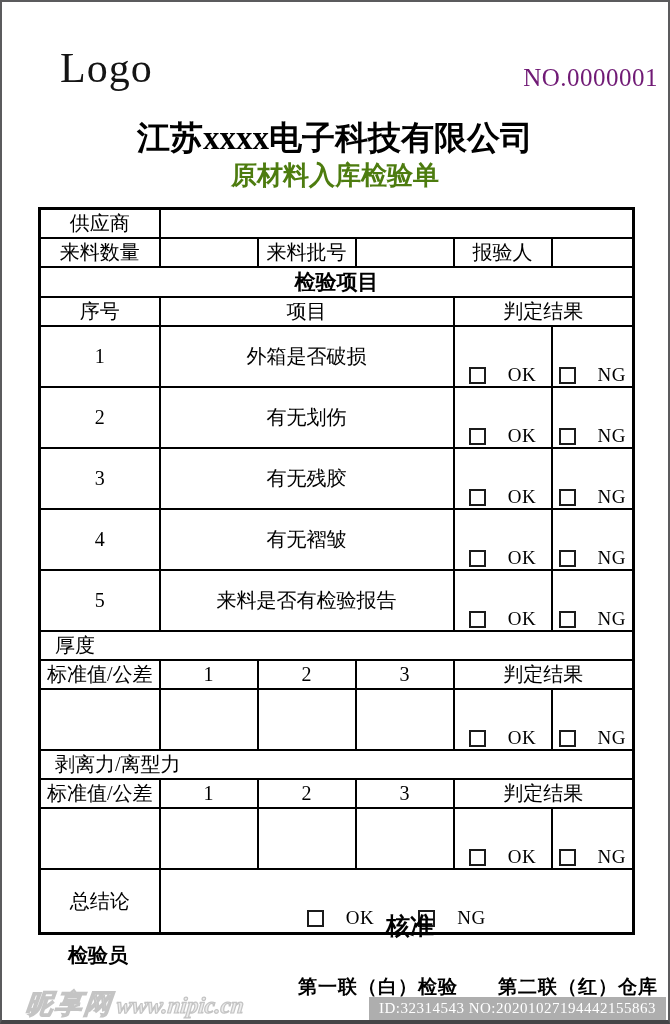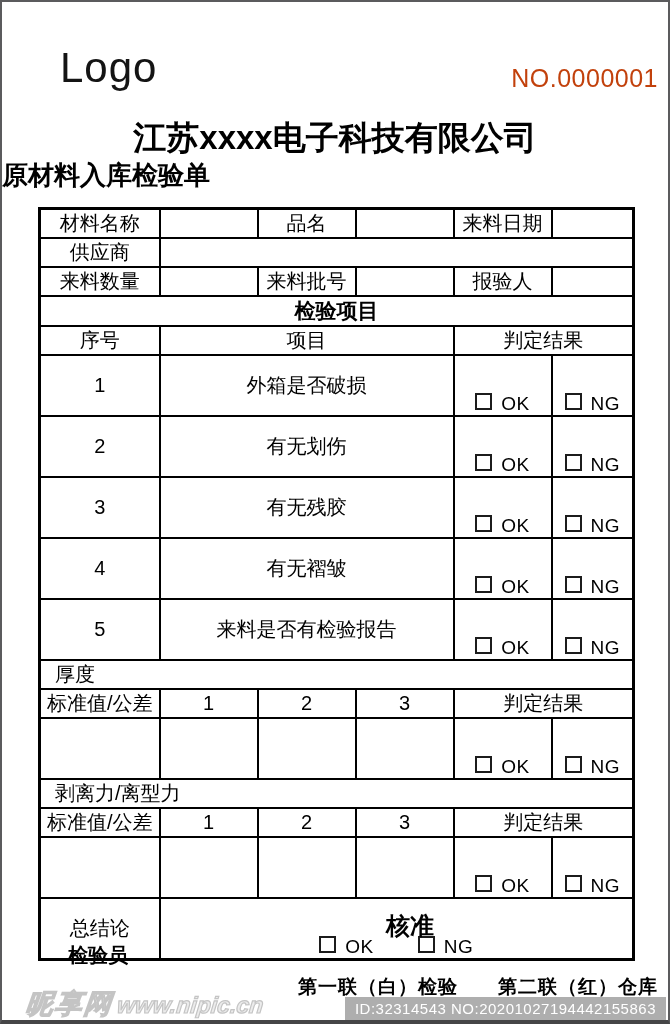--- a/index.html
+++ b/index.html
@@ -2,55 +2,55 @@
 <html><head>
 <meta charset="utf-8">
 <style>
   html,body{margin:0;padding:0;background:#fff;}
   .page{
     position:relative;
     width:666px;height:1018px;
     border:2px solid #5b5b5d;
     border-bottom:4px solid #454547;
     background:#fff;
-    font-family:Liberation Sans, sans-serif;
+    font-family:Liberation Serif, serif;
     overflow:hidden;
   }
   .logo{
     position:absolute;left:58px;top:42px;
     font-size:42px;color:#141414;letter-spacing:1px;
   }
   .serial{
     position:absolute;right:10px;top:62px;
     font-size:25px;letter-spacing:0.5px;
   }
   .company-title{
     position:absolute;left:0;top:114px;width:100%;
     text-align:center;font-size:33px;font-weight:700;color:#000;
   }
   .form-title{
     position:absolute;left:0;top:156px;width:100%;
-    text-align:left;font-size:26px;font-weight:700;color:#000000;
+    text-align:center;font-size:26px;font-weight:700;color:#4d7c0f;
   }
   table.form-table{
     position:absolute;left:36px;top:205px;
     width:594px;height:728px;
     border-collapse:collapse;table-layout:fixed;
     border:3px solid #000;
   }
   .form-table td{
     border:2px solid #000;
     padding:0;
     text-align:center;vertical-align:middle;
     font-size:20px;color:#000;
     overflow:hidden;white-space:nowrap;
   }
   .form-table td.section{font-weight:700;font-size:21px;margin-top:24px;}
   .form-table td.leftcell{text-align:left;padding-left:14px;}
-  .chkwrap{display:inline-flex;align-items:flex-start;gap:9px;vertical-align:middle;margin-top:37px;}
+  .chkwrap{display:inline-flex;align-items:center;gap:22px;vertical-align:middle;margin-top:37px;}
   .box{
     display:inline-block;width:13px;height:13px;
     border:2px solid #1c1c1c;background:#fff;flex:none;
   }
   .chklbl{font-size:19px;letter-spacing:0.5px;}
   .gapgroup{display:inline-flex;align-items:center;gap:44px;}
   .sign-inspector{position:absolute;left:66px;top:940px;font-size:20px;font-weight:600;}
   .sign-approver{position:absolute;left:384px;top:908px;font-size:24px;font-weight:600;}
   .copies-note{
     position:absolute;right:10px;top:972px;
@@ -72,43 +72,35 @@
     font-size:15px;padding:3px 10px 4px 10px;
     letter-spacing:0.5px;
   }
 </style>
 </head>
 <body>
 
 <div class="page">
 
   <div class="logo">Logo</div>
-  <div class="serial" style="color: #c2410c;">NO.0000001</div>
+  <div class="serial" style="color: #701a75;">NO.0000001</div>
   <div class="company-title">江苏xxxx电子科技有限公司</div>
   <div class="form-title">原材料入库检验单</div>
 
   <table class="form-table">
     <colgroup>
       <col style="width:120px">
         <col style="width:98px">
         <col style="width:98px">
       <col style="width:98px">
         <col style="width:98px">
         <col style="width:82px">
     </colgroup>
     <tbody>
 
-      <tr>
-        <td>材料名称</td>
-        <td></td>
-        <td>品名</td>
-        <td></td>
-        <td>来料日期</td>
-        <td></td>
-      </tr>
 
       <tr>
         <td>供应商</td>
         <td colspan="5"></td>
       </tr>
 
       <tr>
         <td>来料数量</td>
         <td></td>
         <td>来料批号</td>

